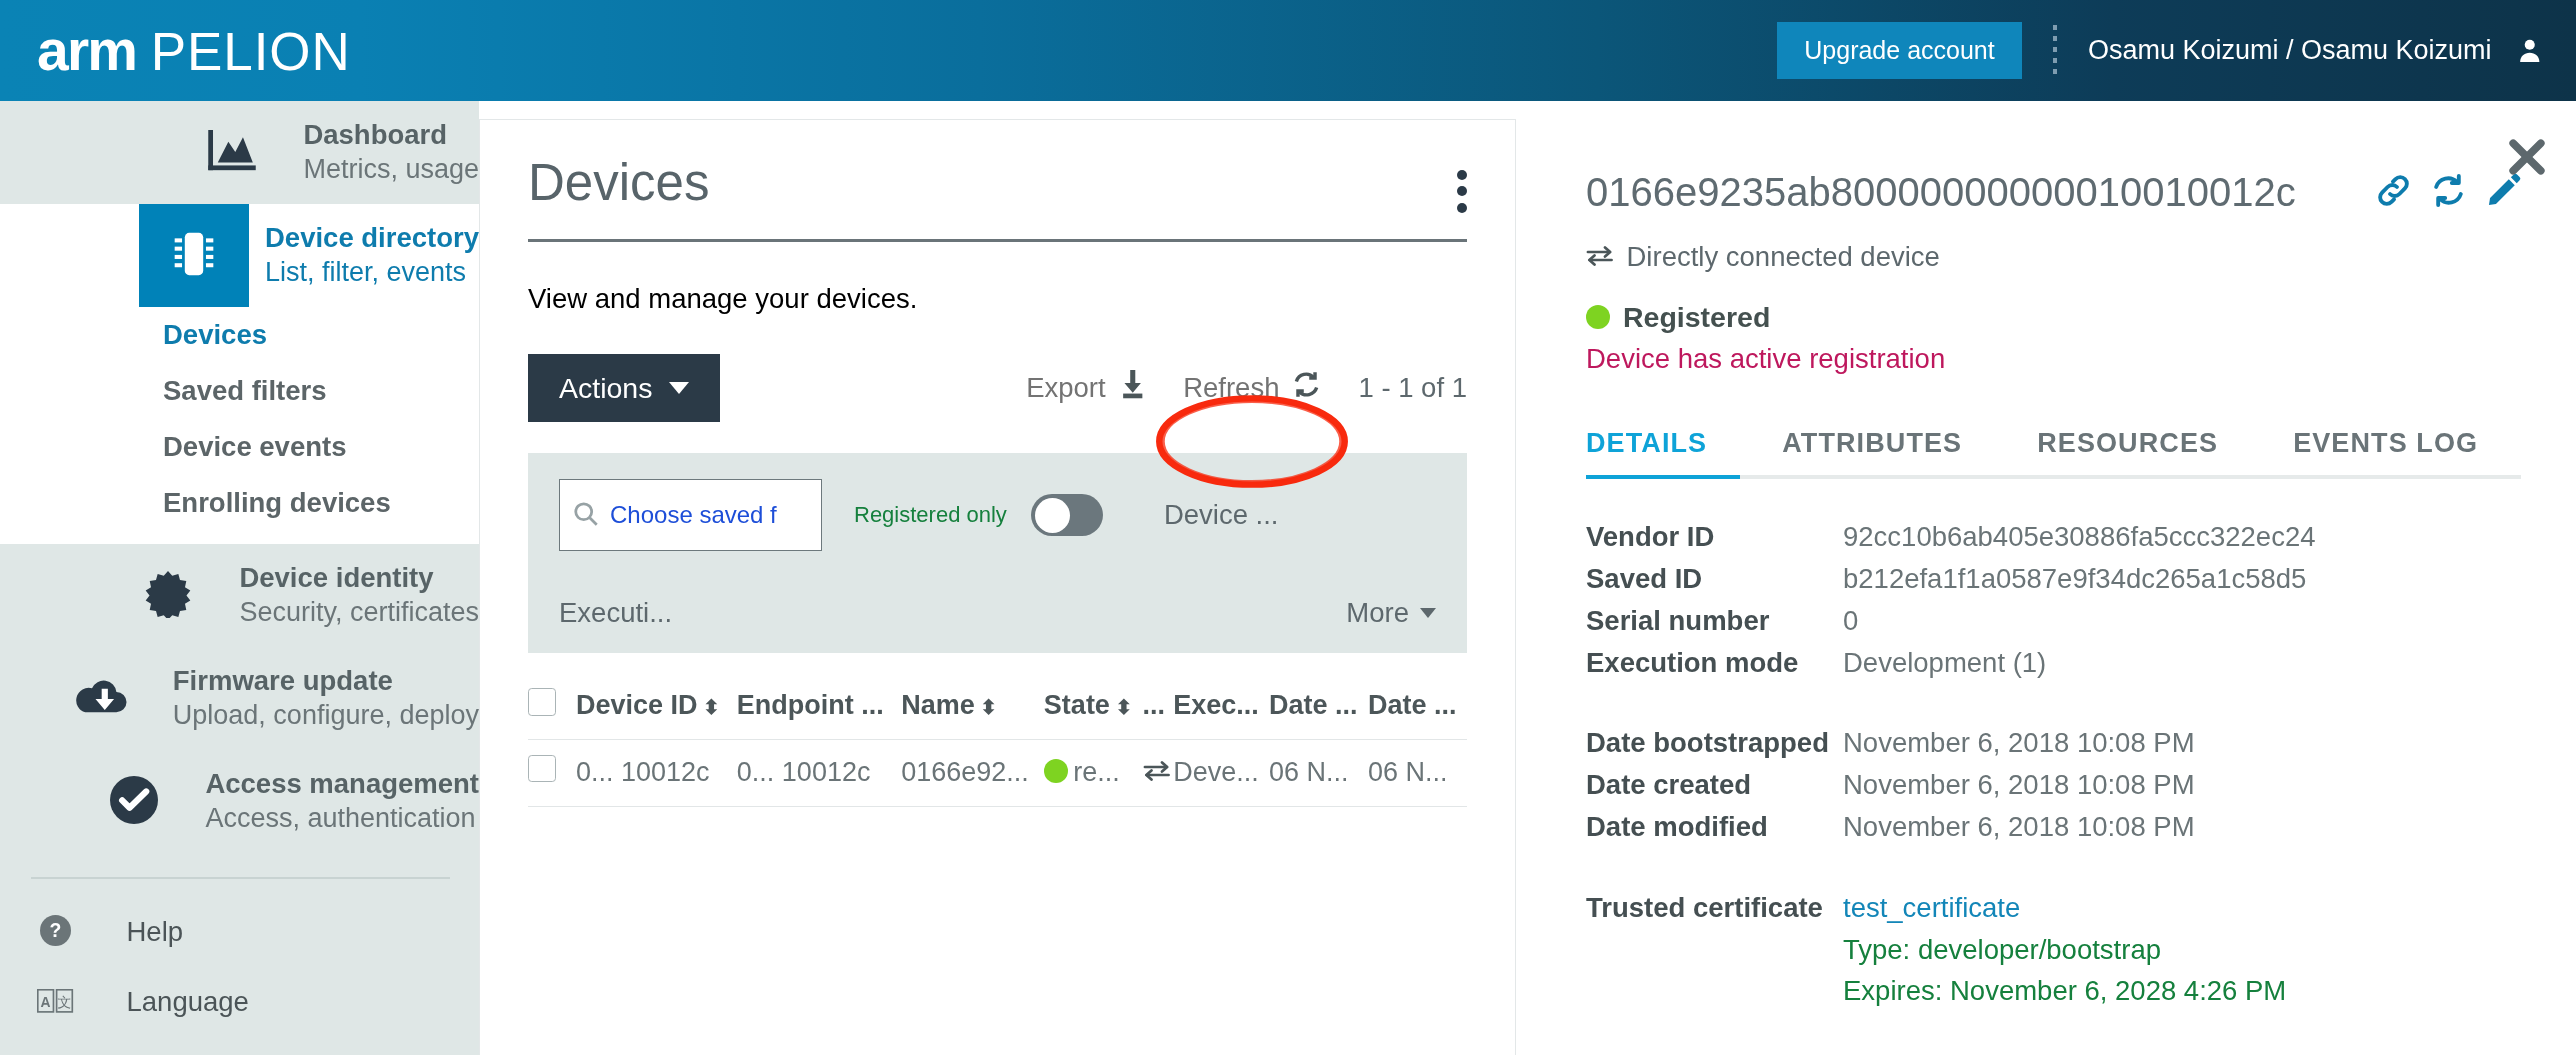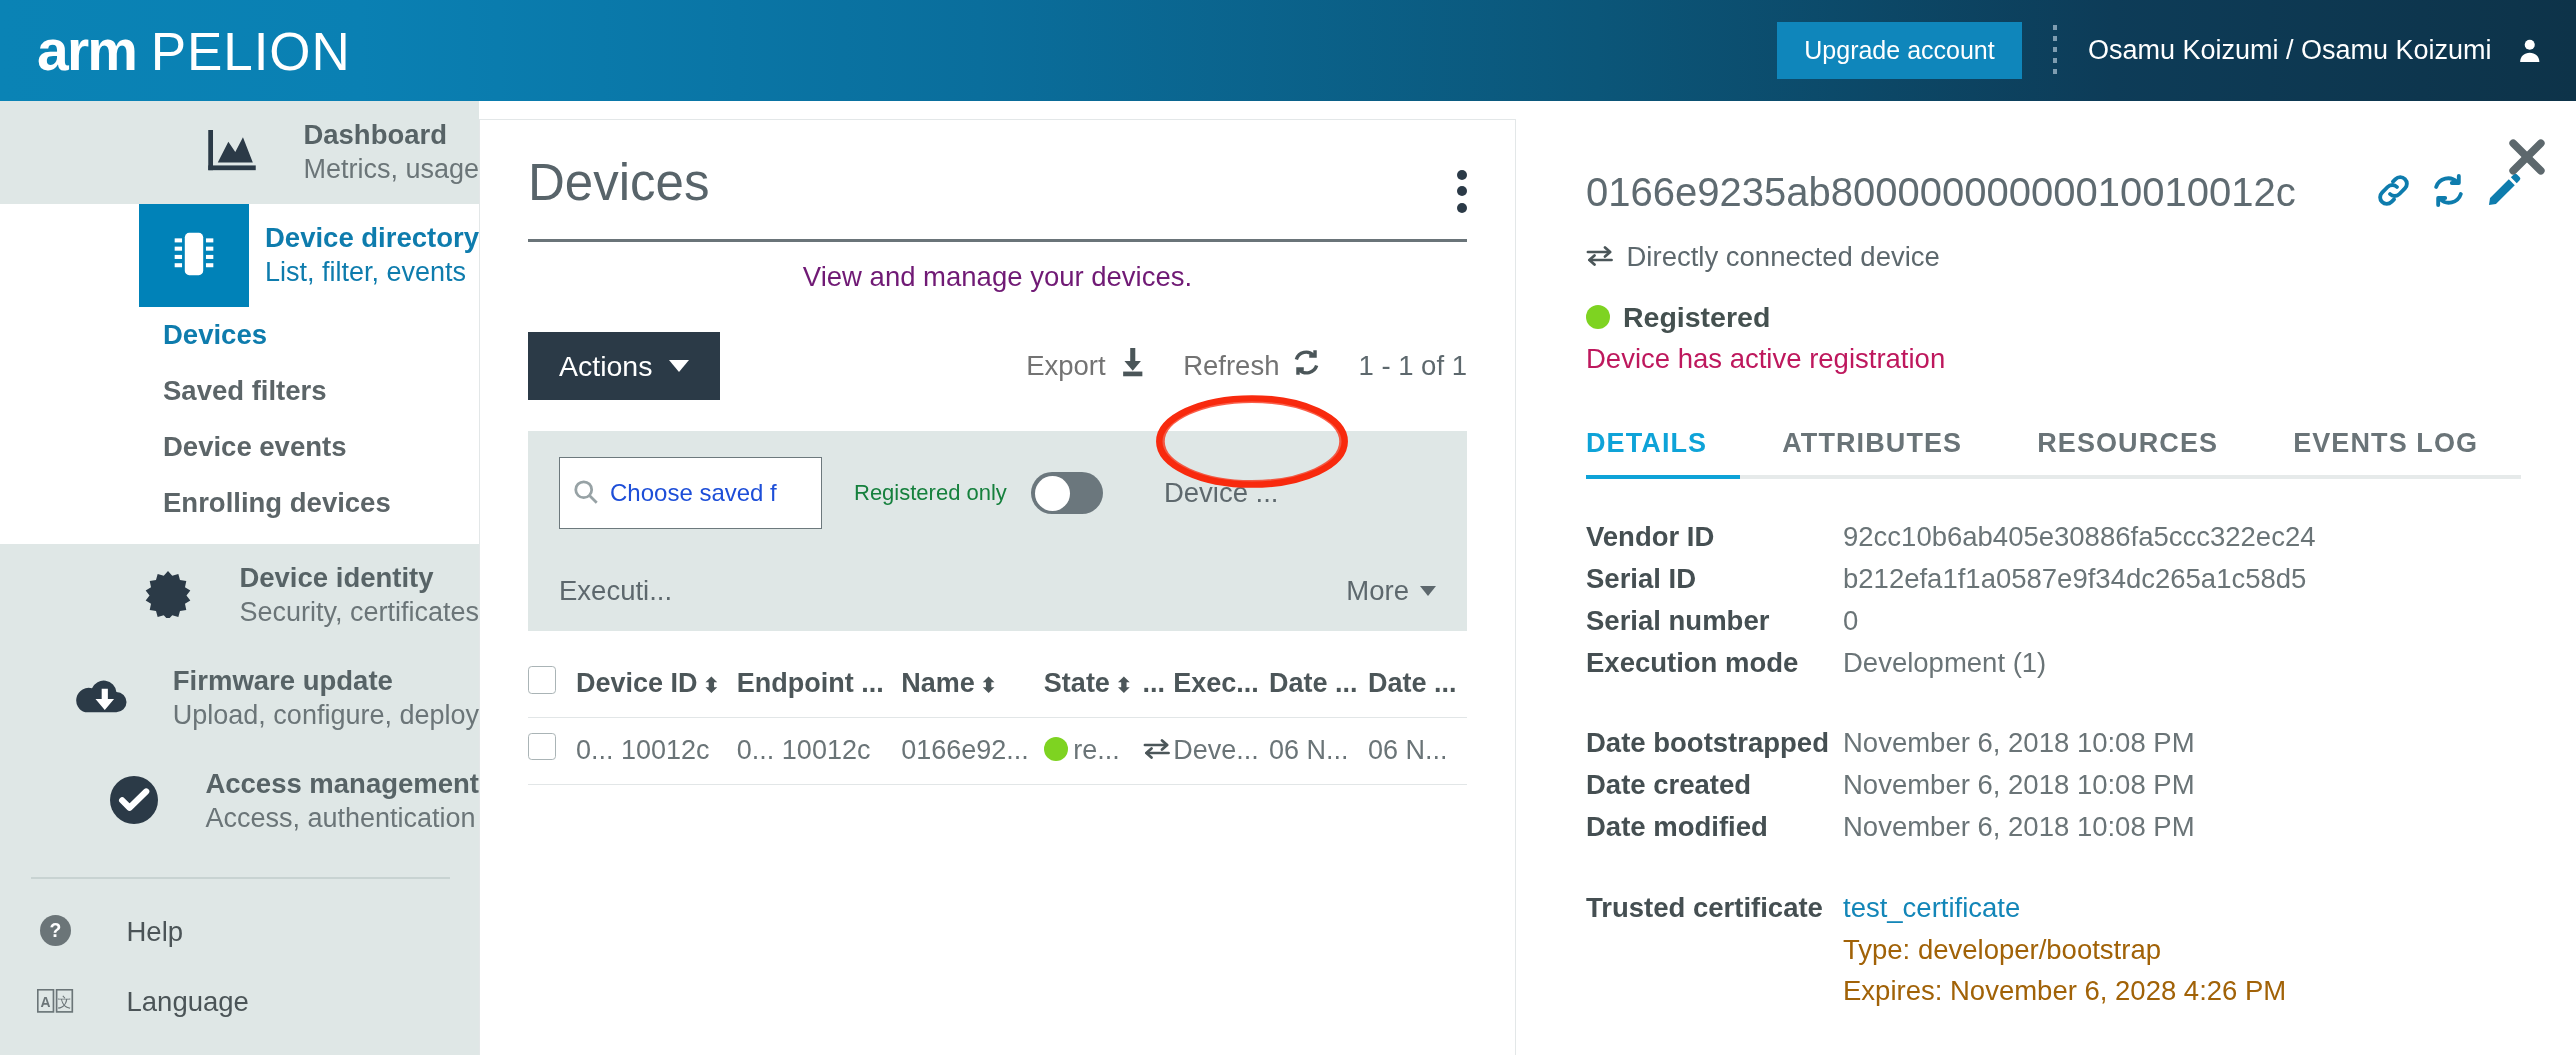--- a/index.html
+++ b/index.html
@@ -65,21 +65,21 @@
   .center{
     position:absolute; left:479px; top:119px; width:1037px; height:936px;
     background:#ffffff; border:1.8px solid #e3e7e8; border-bottom:none;
   }
   .center-inner{ padding:37px 48px 0 48px; }
   .page-head{ display:flex; align-items:flex-start; justify-content:space-between; }
   .page-title{ font-size:51px; color:#58646a; font-weight:400; line-height:1; }
   .kebab{ display:flex; flex-direction:column; gap:6.4px; padding-top:13px; cursor:pointer; }
   .kebab i{ width:10px; height:10px; border-radius:50%; background:#2b3a47; display:block; }
   .title-rule{ height:2.8px; background:#6a7479; margin-top:26px; }
-  .page-sub{ font-size:27.5px; color:#701a75; margin-top:19px;text-align:center; }
+  .page-sub{ font-size:27.5px; color:#000000; margin-top:41px; }
 
   .toolbar{ display:flex; align-items:center; margin-top:39px; }
   .actions-btn{
     background:#2b3a47; color:#ffffff; font-size:28.5px; border:none;
     padding:20px 31px; display:flex; align-items:center; gap:16.5px;
     font-family:inherit; cursor:pointer; line-height:1;
   }
   .caret-down{ width:0;height:0;border-left:10px solid transparent;border-right:10px solid transparent;border-top:12px solid #fff; }
   .toolbar-right{ margin-left:auto; display:flex; align-items:center; gap:37px; }
   .tb-link{ display:flex; align-items:center; gap:13px; font-size:27.5px; color:#737373; cursor:pointer; }
@@ -149,21 +149,21 @@
     position:absolute; pointer-events:none; left:1151px; top:391px;
     width:202px; height:101px;
   }
 
   .kv{ margin-top:37px; }
   .kv-row{ display:flex; font-size:27.5px; line-height:1.52; }
   .kv-k{ width:257px; color:#454f52; font-weight:700; flex:none; }
   .kv-v{ color:#6a7477; }
   .kv-group{ margin-top:39px; }
   .cert-link{ color:#1386b8; text-decoration:none; }
-  .cert-sub{ color:#a16207; font-size:27.5px; line-height:1.52; }
+  .cert-sub{ color:#15803d; font-size:27.5px; line-height:1.52; }
 </style>
 </head>
 <body>
 
 <div class="app">
 
   <div class="topbar">
     <div class="brand">
       <span class="arm">arm</span>
       <span class="pelion">PELION</span>
@@ -496,21 +496,21 @@
       <div class="tabs-underline">
           <div class="on"></div>
         </div>
 
       <div class="kv">
         <div class="kv-row">
           <div class="kv-k">Vendor ID</div>
           <div class="kv-v">92cc10b6ab405e30886fa5ccc322ec24</div>
         </div>
         <div class="kv-row">
-          <div class="kv-k">Serial ID</div>
+          <div class="kv-k">Saved ID</div>
           <div class="kv-v">b212efa1f1a0587e9f34dc265a1c58d5</div>
         </div>
         <div class="kv-row">
           <div class="kv-k">Serial number</div>
           <div class="kv-v">0</div>
         </div>
         <div class="kv-row">
           <div class="kv-k">Execution mode</div>
           <div class="kv-v">Development (1)</div>
         </div>

